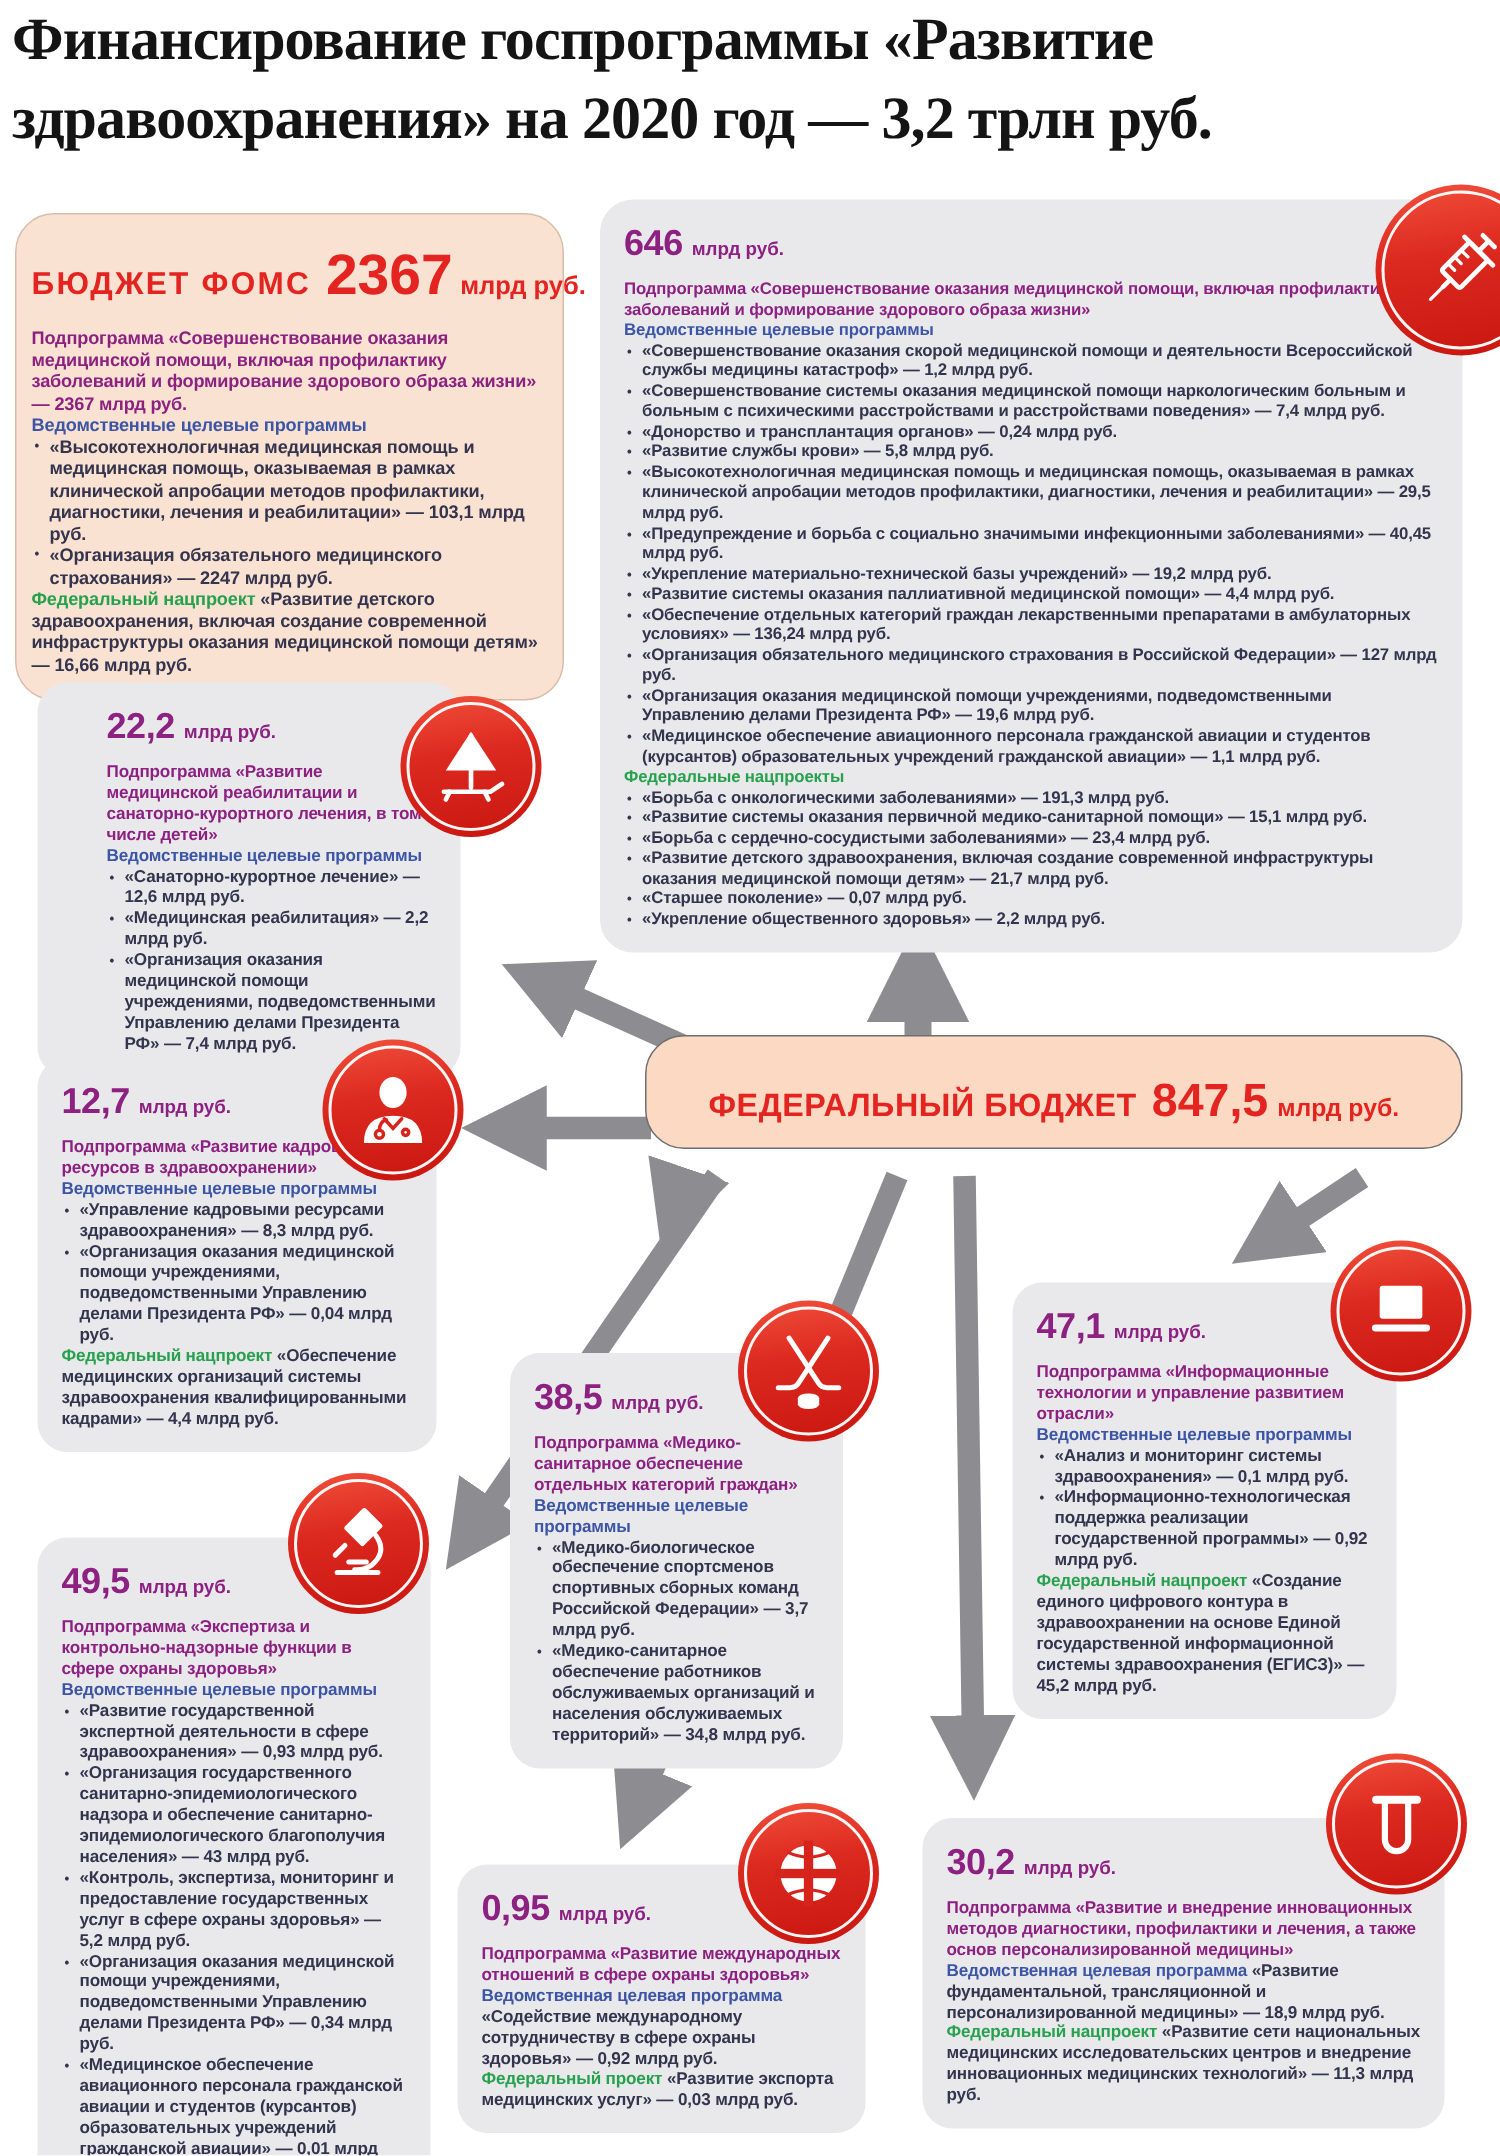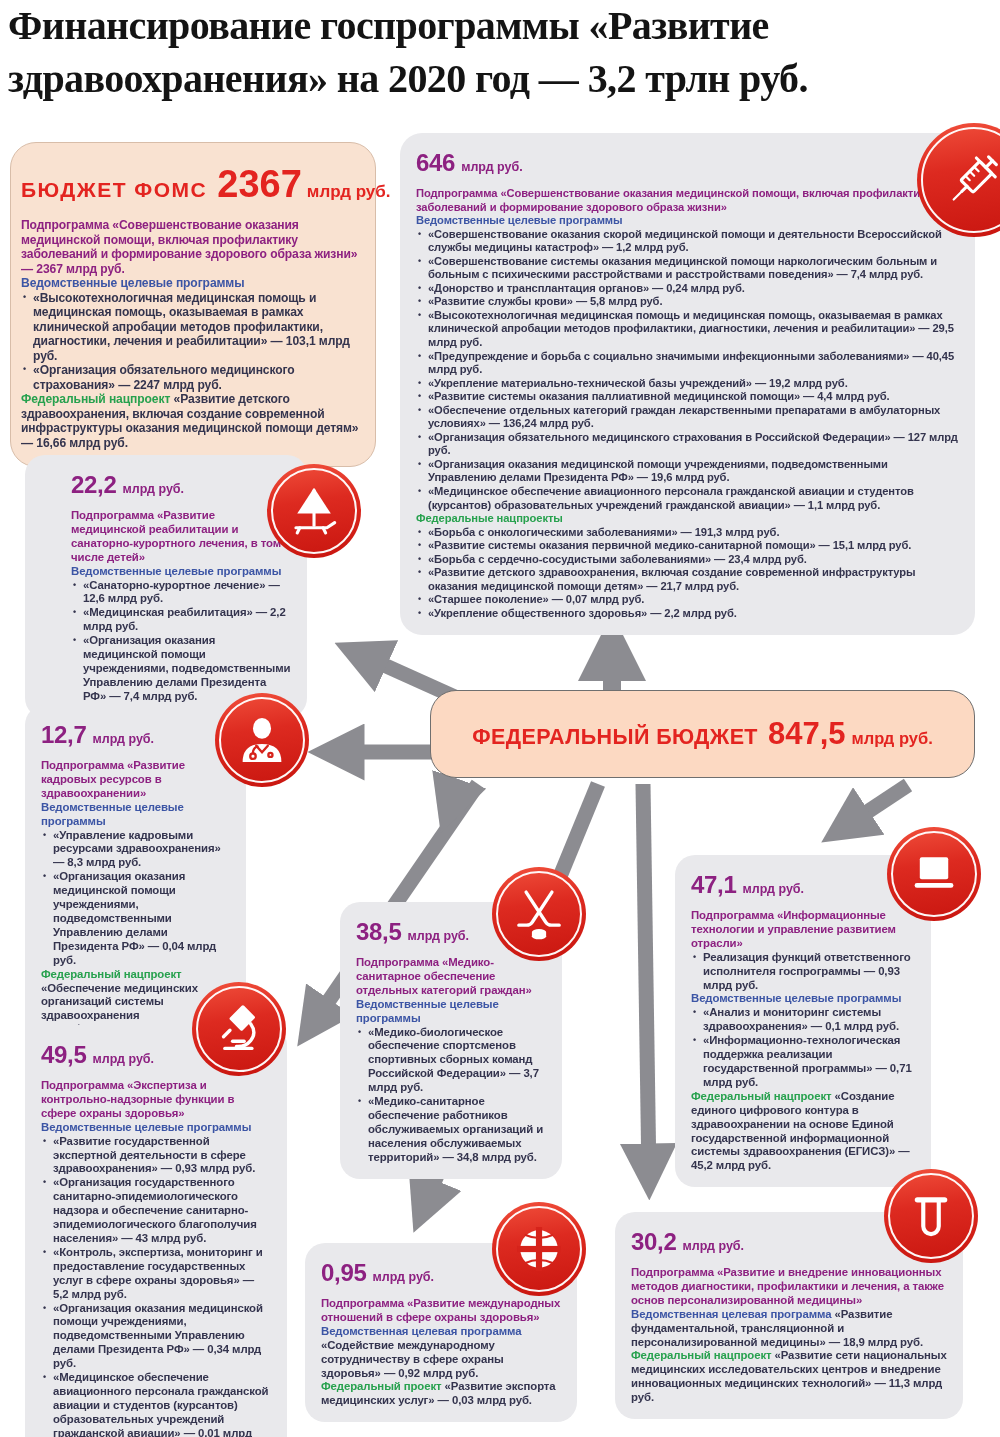--- a/index.html
+++ b/index.html
@@ -28,28 +28,28 @@
   .fons-head{text-align:center;color:#e32420;font-weight:700;margin:8px 0 12px;white-space:nowrap;}
   .fh-label{font-size:21px;letter-spacing:1.5px;}
   .fh-value{font-size:38px;margin-left:10px;}
   .fh-unit{font-size:17px;margin-left:5px;}
   .pos-fons .para{font-size:12.1px;line-height:1.2;}
 
   .pos-fons{left:10px;top:142px;width:366px;}
   .pos-646{left:400px;top:133px;width:575px;border-radius:22px;}
   .pos-646 .para{font-size:11.2px;line-height:1.21;}
   .pos-22{left:25px;top:455px;width:282px;padding-left:46px;}
-  .pos-127{left:25px;top:705px;width:221px;}
+  .pos-127{left:25px;top:705px;width:266px;}
   .pos-471{left:675px;top:855px;width:256px;}
   .pos-385{left:340px;top:902px;width:222px;}
   .pos-495{left:25px;top:1025px;width:262px;}
   .pos-095{left:305px;top:1243px;width:272px;}
   .pos-302{left:615px;top:1212px;width:348px;}
 
-  .fed{position:absolute;left:430px;top:690px;width:545px;height:88px;z-index:2;box-sizing:border-box;
+  .fed{position:absolute;left:430px;top:690px;width:545px;height:76px;z-index:2;box-sizing:border-box;
        background:#fcd9c2;border:1.6px solid #6f6f6f;border-radius:26px;text-align:center;
        line-height:86px;white-space:nowrap;color:#e32420;font-weight:700;}
   .fed-label{font-size:21.5px;letter-spacing:.4px;}
   .fed-value{font-size:31px;margin:0 6px 0 10px;}
   .fed-unit{font-size:16.5px;}
 
   .icon-circle{position:absolute;z-index:3;width:94px;height:94px;border-radius:50%;
        background:linear-gradient(172deg,#ef4c39 4%,#dd2a20 40%,#c8150f 100%);
        display:flex;align-items:center;justify-content:center;}
   .icon-circle::after{content:"";position:absolute;inset:4px;border:2.2px solid rgba(255,255,255,.96);border-radius:50%;}
@@ -179,24 +179,23 @@
       </div>
   </section>
 
   <section class="block gray pos-471">
     <div class="amount-row">
       <span class="amt">47,1</span>
       <span class="amt-unit">млрд руб.</span>
     </div>
     <div class="content">
         <div class="para"><span class="t-purple">Подпрограмма «Информационные технологии и управление развитием отрасли»</span></div>
-        <div class="para bullet"><span class="t-dark">Реализация функций ответственного исполнителя госпрограммы — 0,93 млрд руб.</span></div>
         <div class="para"><span class="t-blue">Ведомственные целевые программы</span></div>
         <div class="para bullet"><span class="t-dark">«Анализ и мониторинг системы здравоохранения» — 0,1 млрд руб.</span></div>
-        <div class="para bullet"><span class="t-dark">«Информационно-технологическая поддержка реализации государственной программы» — 0,71 млрд руб.</span></div>
+        <div class="para bullet"><span class="t-dark">«Информационно-технологическая поддержка реализации государственной программы» — 0,92 млрд руб.</span></div>
         <div class="para"><span class="t-green">Федеральный нацпроект </span><span class="t-dark">«Создание единого цифрового контура в здравоохранении на основе Единой государственной информационной системы здравоохранения (ЕГИСЗ)» — 45,2 млрд руб.</span></div>
       </div>
   </section>
 
   <section class="block gray pos-495">
     <div class="amount-row">
       <span class="amt">49,5</span>
       <span class="amt-unit">млрд руб.</span>
     </div>
     <div class="content">

